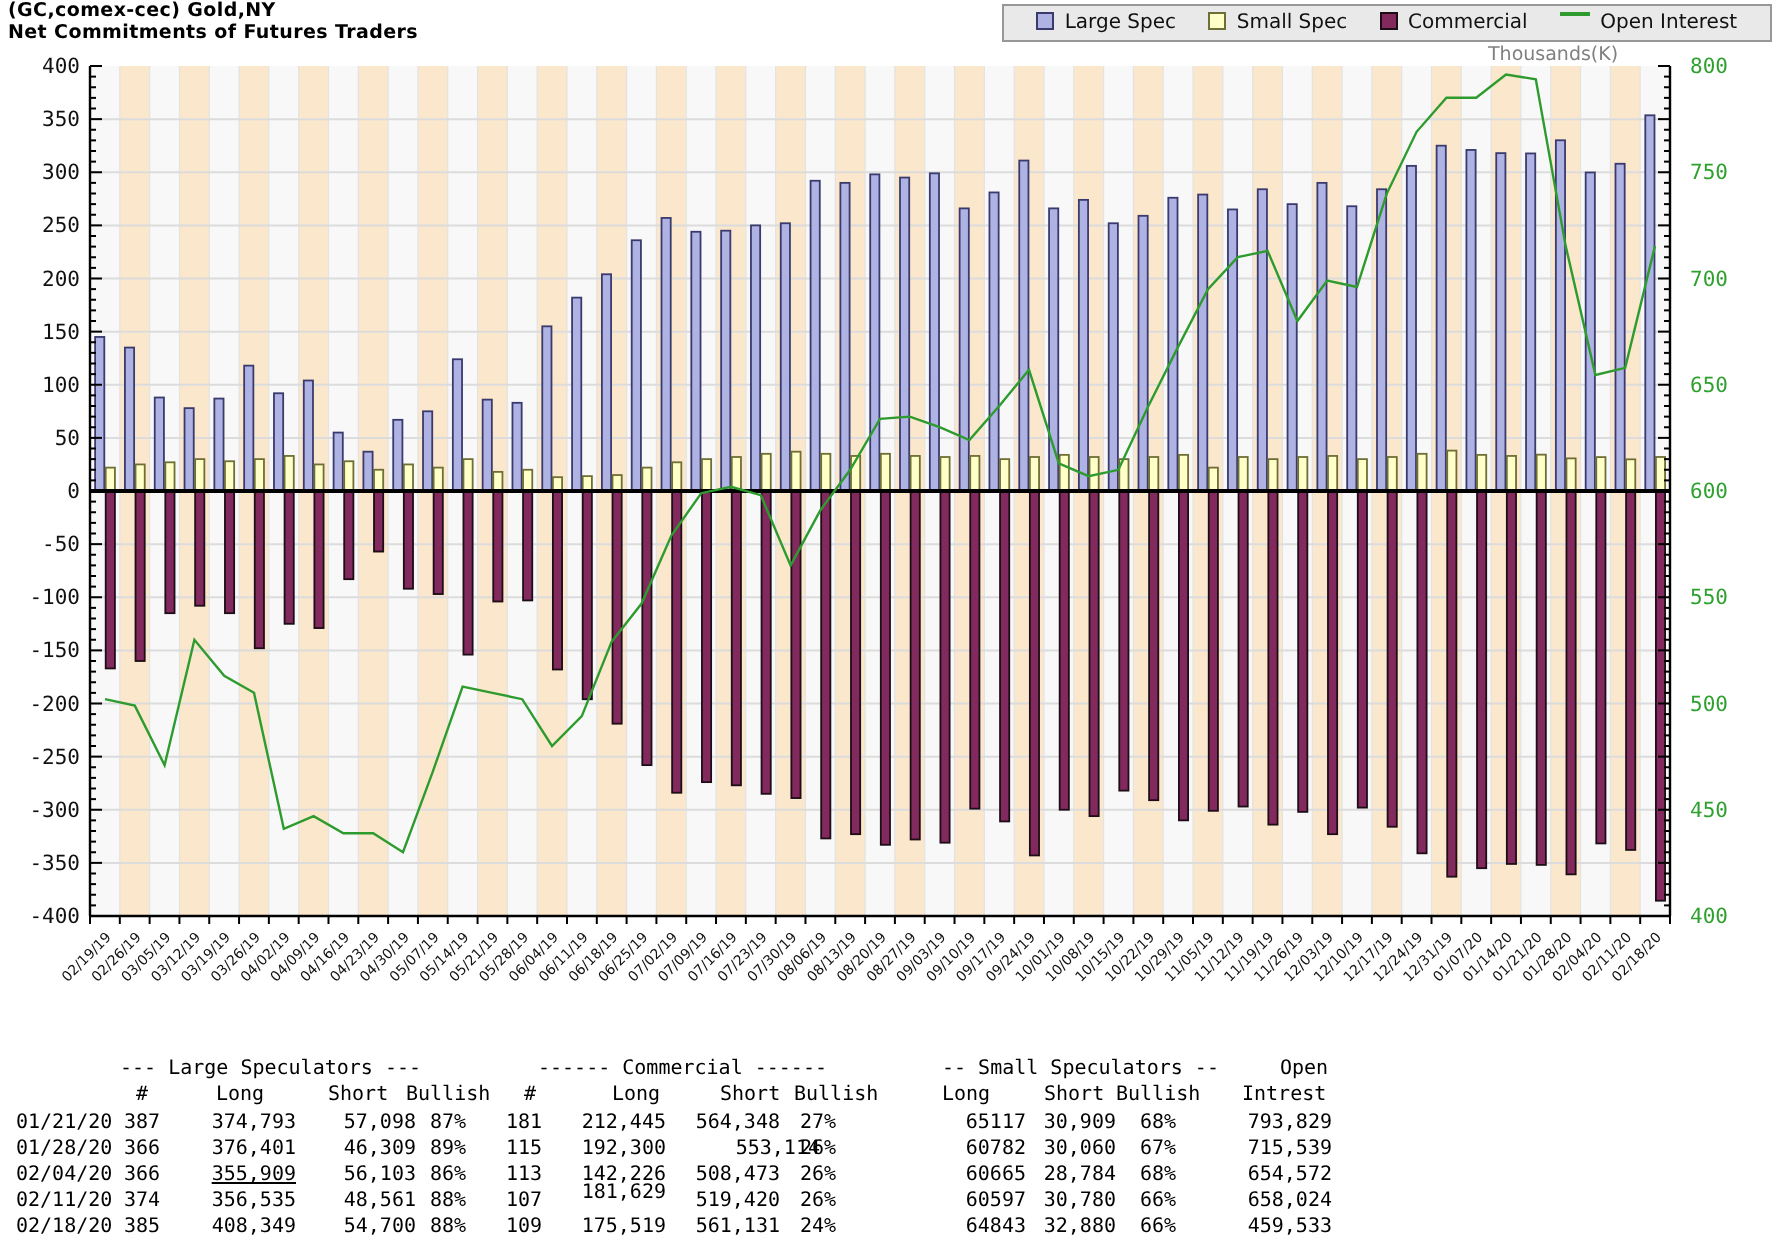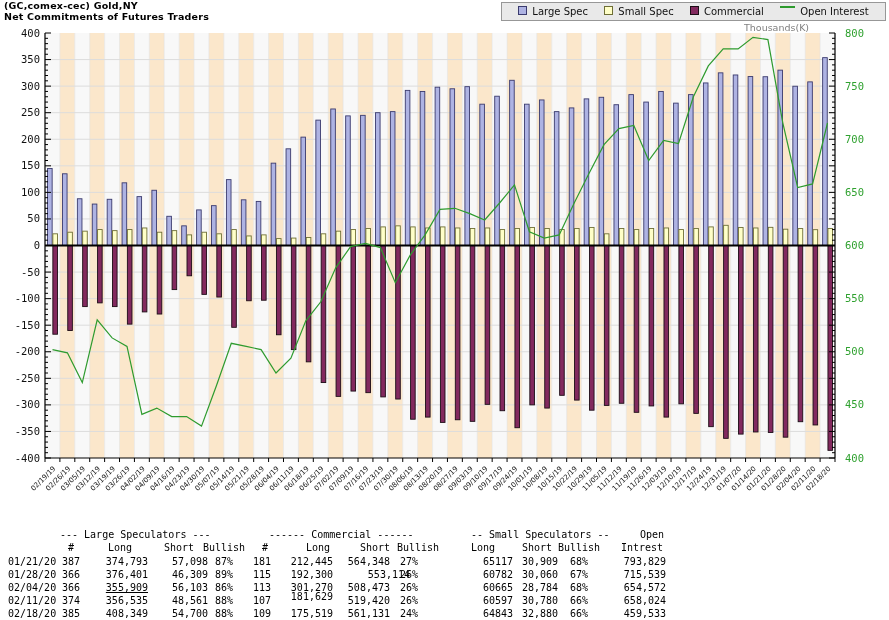--- a/index.html
+++ b/index.html
@@ -678,21 +678,21 @@
       <span class="num" style="left: 393px; top: 569px;">60782</span>
       <span class="num" style="left: 438px; top: 569px;">30,060</span>
       <span class="num" style="left: 468px; top: 569px;">67%</span>
       <span class="num" style="left: 546px; top: 569px;">715,539</span>
       <span style="left: 8px; top: 582px;">02/04/20</span>
       <span class="num" style="left: -40px; top: 582px;">366</span>
       <span class="num" style="left: 28px; top: 582px; text-decoration: underline;">355,909</span>
       <span class="num" style="left: 88px; top: 582px;">56,103</span>
       <span class="num" style="left: 113px; top: 582px;">86%</span>
       <span class="num" style="left: 151px; top: 582px;">113</span>
-      <span class="num" style="left: 213px; top: 582px;">301,270</span>
+      <span class="num" style="left: 213px; top: 582px;">142,226</span>
       <span class="num" style="left: 270px; top: 582px;">508,473</span>
       <span class="num" style="left: 298px; top: 582px;">26%</span>
       <span class="num" style="left: 393px; top: 582px;">60665</span>
       <span class="num" style="left: 438px; top: 582px;">28,784</span>
       <span class="num" style="left: 468px; top: 582px;">68%</span>
       <span class="num" style="left: 546px; top: 582px;">654,572</span>
       <span style="left: 8px; top: 595px;">02/11/20</span>
       <span class="num" style="left: -40px; top: 595px;">374</span>
       <span class="num" style="left: 28px; top: 595px;">356,535</span>
       <span class="num" style="left: 88px; top: 595px;">48,561</span>

